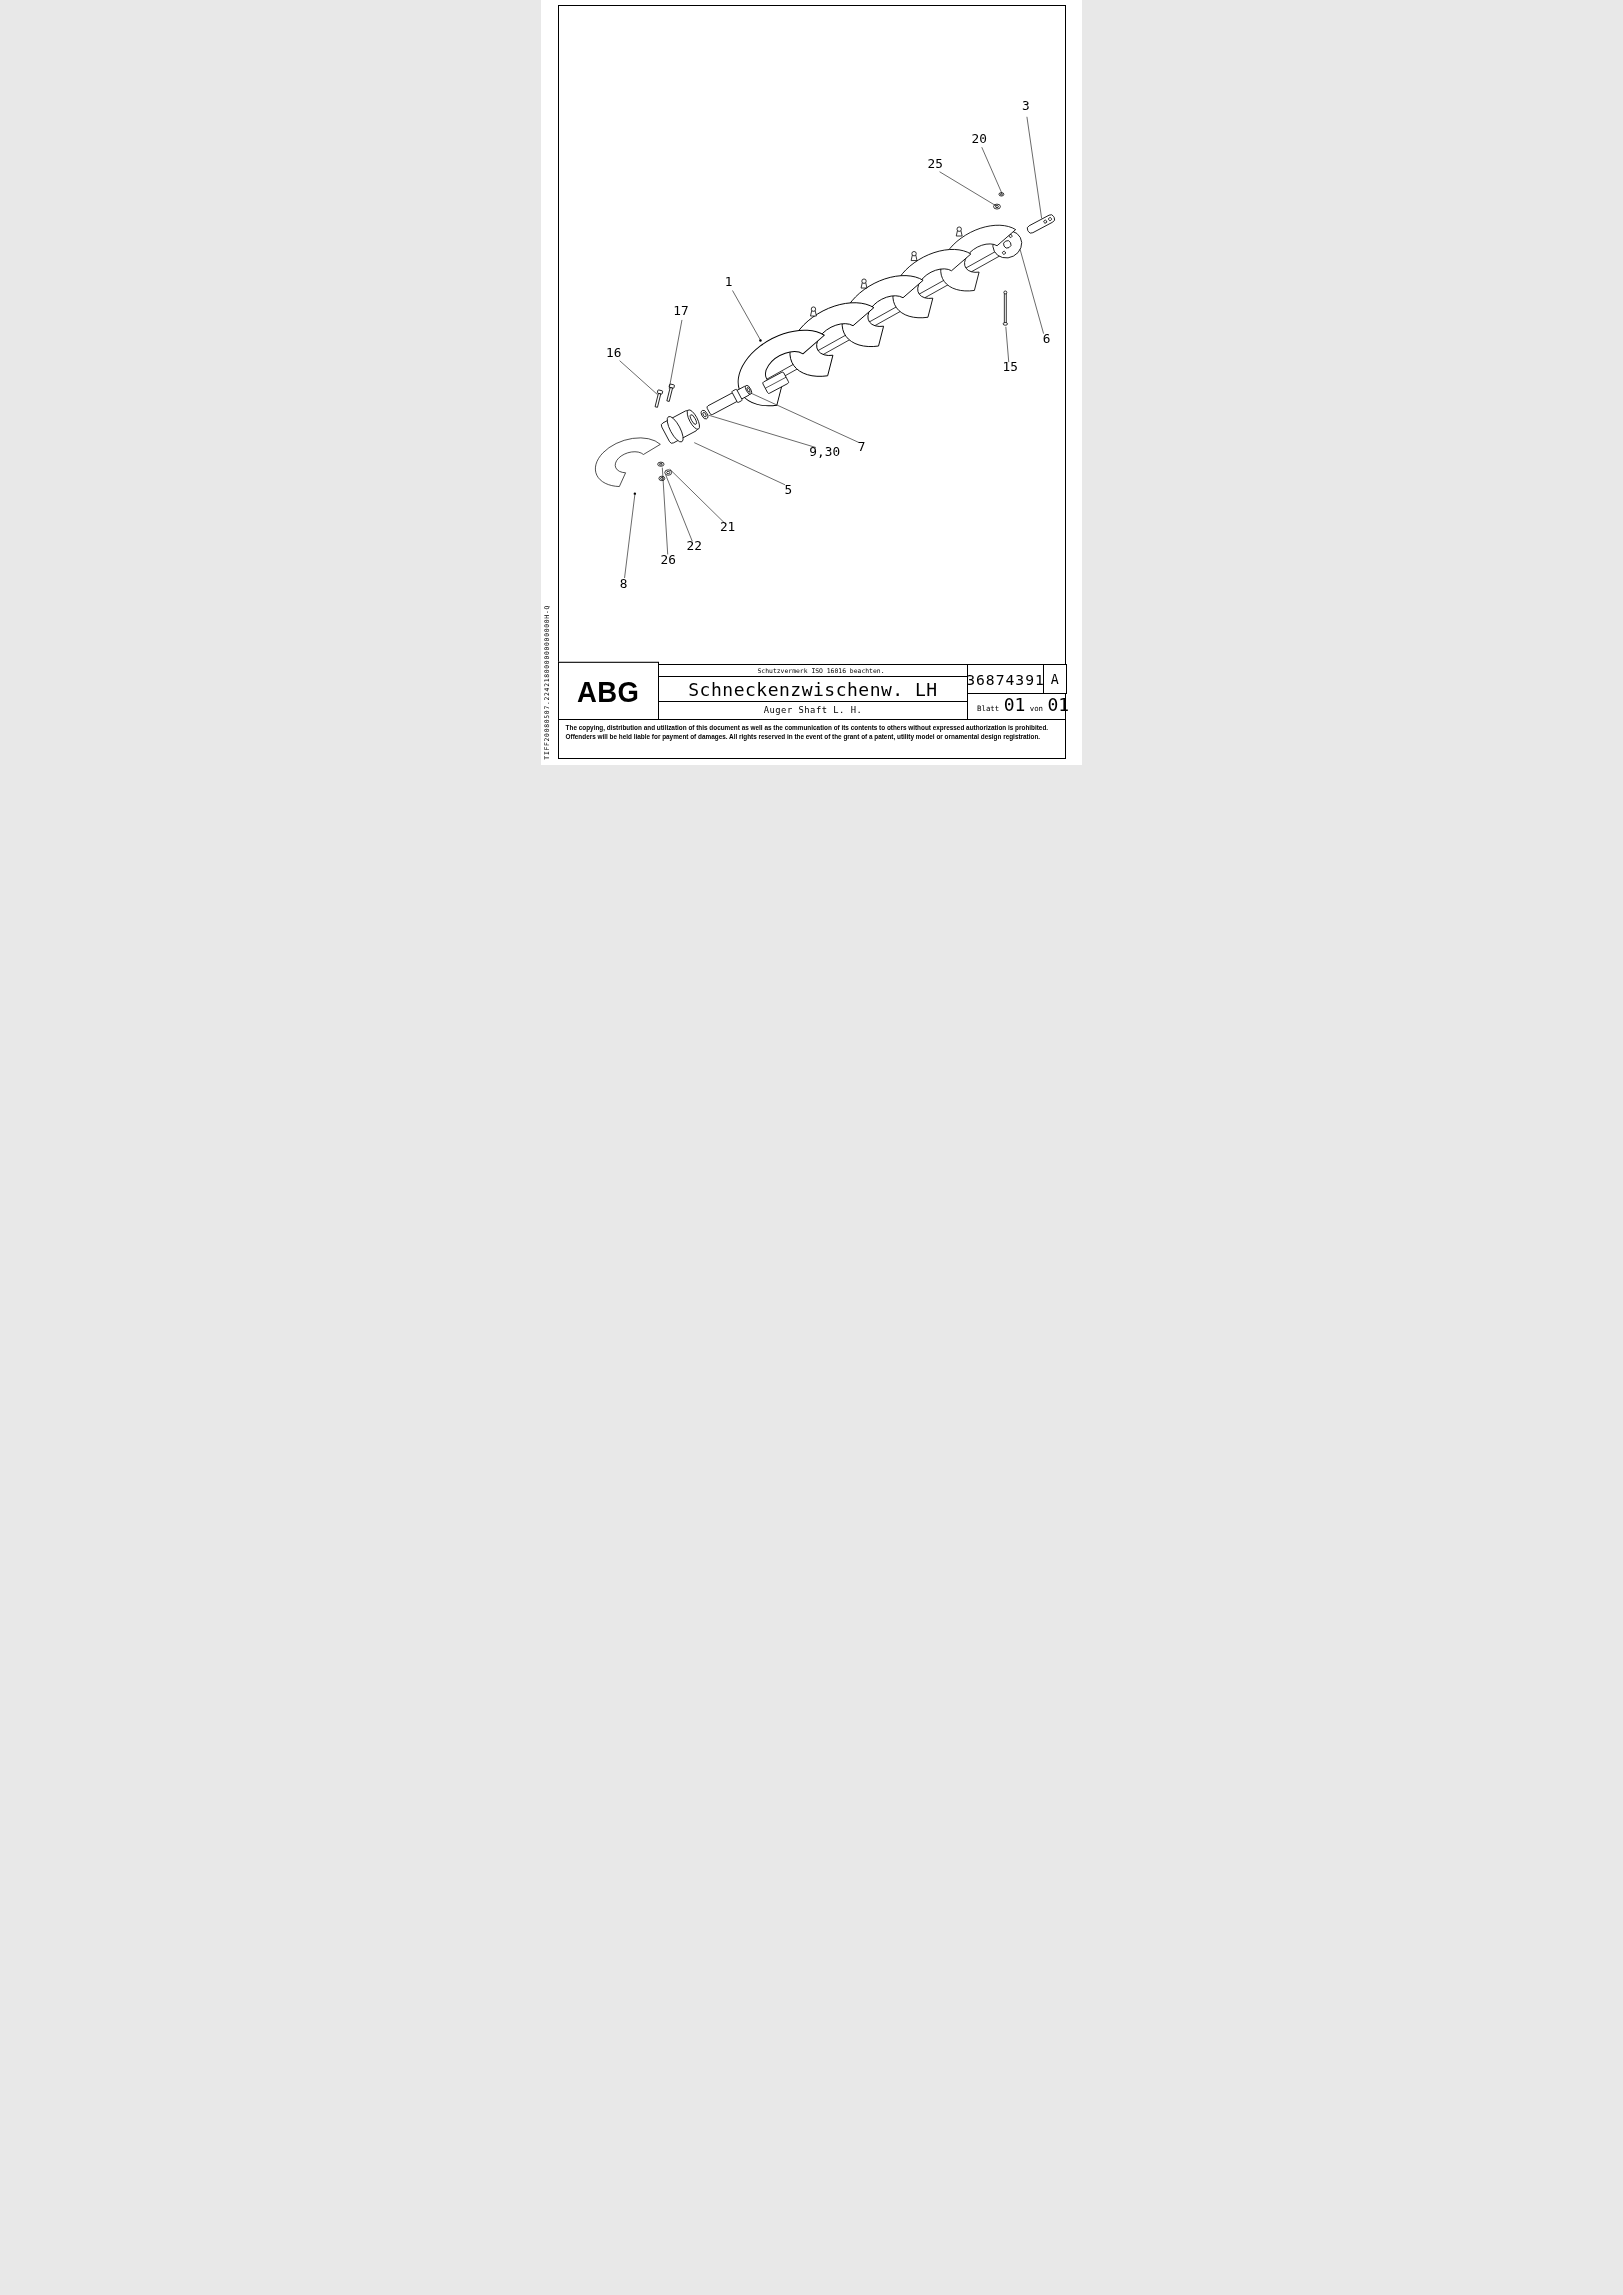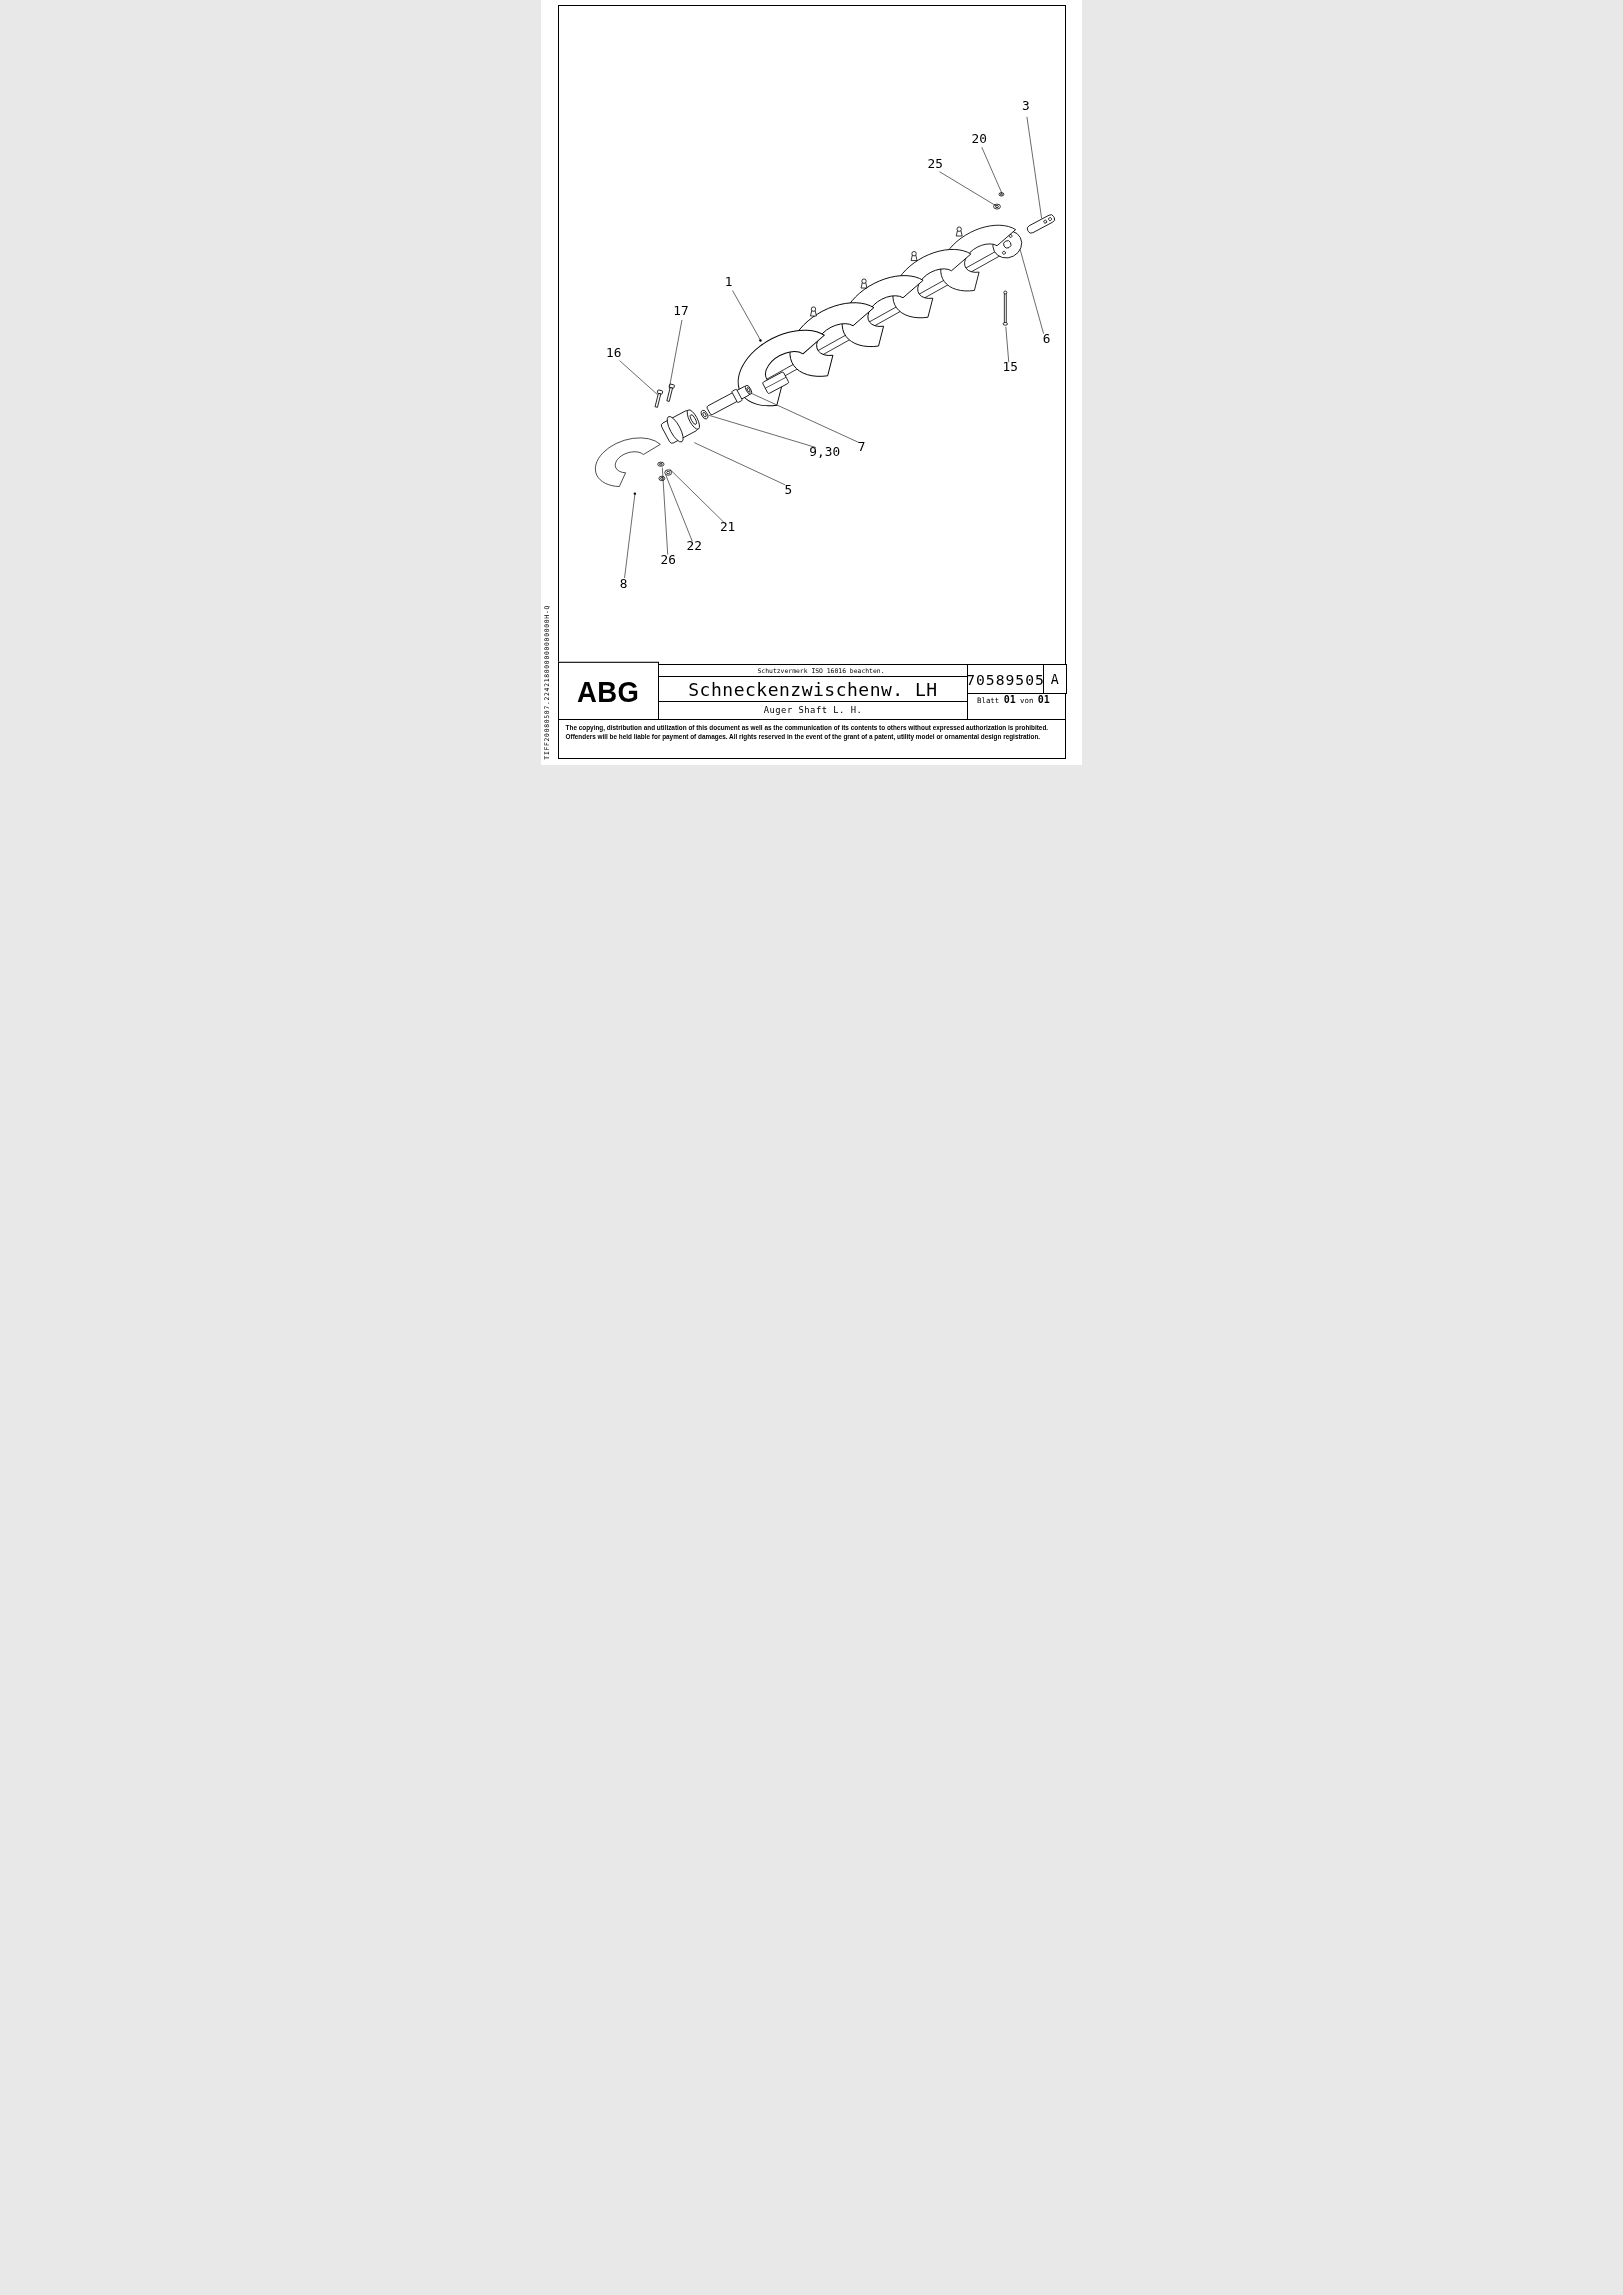--- a/index.html
+++ b/index.html
@@ -21,21 +21,21 @@
       display:flex;align-items:center;justify-content:center;}
   .tb-logo{font-family:"Liberation Sans",sans-serif;font-weight:bold;font-size:27.5px;
       letter-spacing:0.5px;transform:scaleY(1.08);}
   .tb-note{font-size:6.4px;padding-left:16px;}
   .tb-title{font-size:18px;letter-spacing:0.5px;}
   .tb-sub{font-size:8.8px;letter-spacing:0.5px;}
   .tb-num{font-size:14.7px;letter-spacing:1px;}
   .tb-rev{font-size:13.3px;}
   .tb-sheet{justify-content:flex-start;padding-left:9px;gap:4.4px;align-items:baseline;}
   .tb-sheet .small{font-size:7.4px;}
-  .tb-sheet .big{font-size:10px;font-weight:bold;}
+  .tb-sheet .big{font-size:18px;}
   .legal{
     position:absolute;left:16.7px;top:719px;width:508px;height:40px;
     border:1px solid #000;box-sizing:border-box;background:#fff;
     font-family:"Liberation Sans",sans-serif;font-size:6.4px;font-weight:bold;
     line-height:1.45;padding:2.9px 6.9px;text-align:left;
   }
   .side-marker{
     position:absolute;left:2px;bottom:4.9px;
     writing-mode:vertical-rl;transform:rotate(180deg);
     font-size:6.4px;letter-spacing:0.7px;white-space:nowrap;
@@ -195,21 +195,21 @@
 
   <div class="tb tb-title" style="left:117px;top:676px;width:310px;height:26px;">
       <span>Schneckenzwischenw. LH</span>
     </div>
 
   <div class="tb tb-sub" style="left:117px;top:701px;width:310px;height:18.7px;">
       <span>Auger Shaft L. H.</span>
     </div>
 
   <div class="tb tb-num" style="left:426px;top:664px;width:77px;height:30px;">
-      <span>70589505</span>
+      <span>36874391</span>
     </div>
 
   <div class="tb tb-rev" style="left:502px;top:664px;width:23.6px;height:30px;">
       <span>A</span>
     </div>
 
   <div class="tb tb-sheet" style="left:426px;top:693px;width:99px;height:26.5px;">
     <span class="small">Blatt</span>
     <span class="big">01</span>
     <span class="small">von</span>

